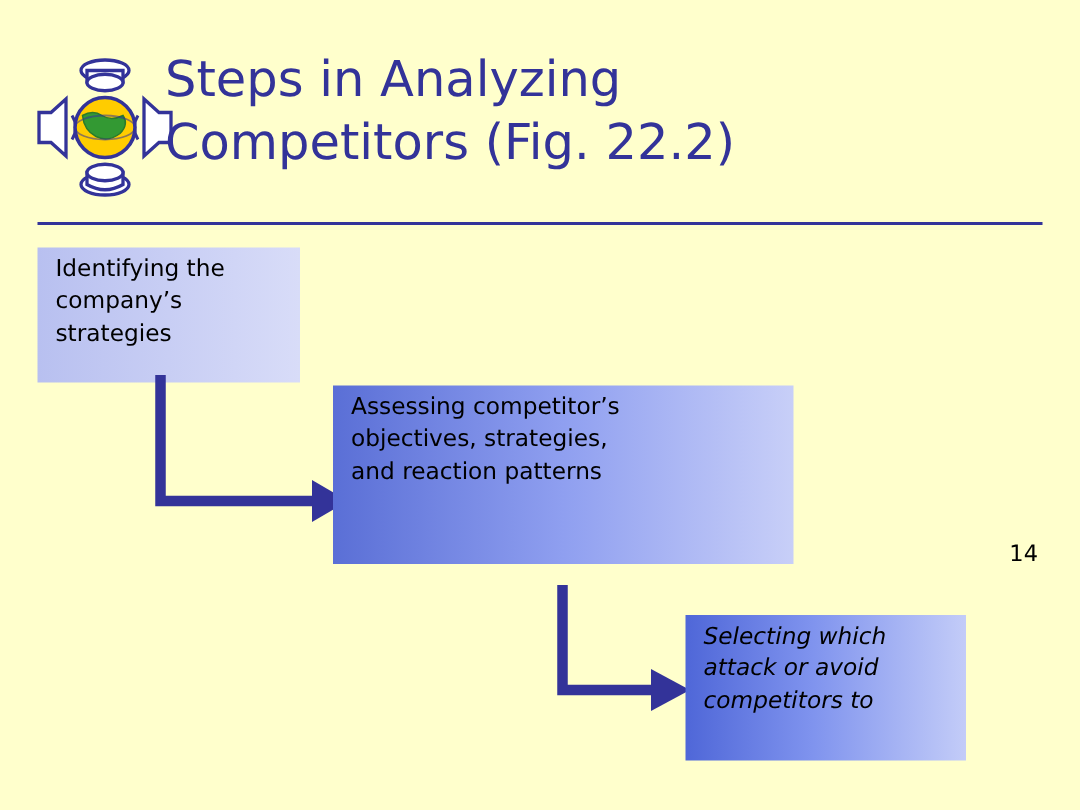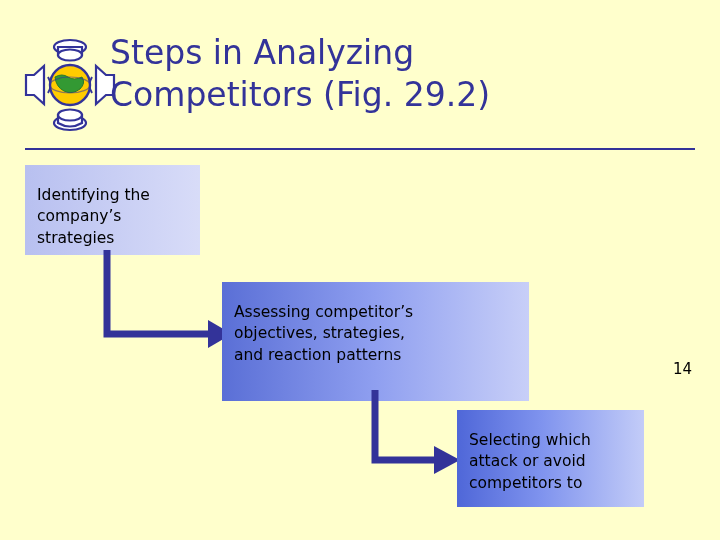--- a/index.html
+++ b/index.html
@@ -51,43 +51,44 @@
     width: 96px;
     height: 100px;
   }
 
   
   .flow-box {
     position: absolute;
     color: #000000;
     font-size: 15.5px;
     line-height: 1.38;
-    padding: 20px 12px 10px 12px;
+    padding: 4px 12px 10px 12px;
     box-sizing: border-box;
   }
   #box1 {
     left: 25px;
     top: 165px;
     width: 175px;
     height: 90px;
     background: linear-gradient(to right, #b8c0f0 0%, #d8dcf8 100%);
   }
   #box2 {
     left: 222px;
-    top: 282px;
+    top: 257px;
     width: 307px;
     height: 119px;
     background: linear-gradient(to right, #5a6fd6 0%, #8f9ff0 50%, #c8cff8 100%);
   }
   #box3 {
     left: 457px;
     top: 410px;
     width: 187px;
     height: 97px;
     background: linear-gradient(to right, #4f67d8 0%, #7f93ee 45%, #c3ccf8 100%);
+    font-style: italic;
   }
   .flow-line {
     display: block;
     white-space: nowrap;
   }
 
   
   .connector {
     position: absolute;
   }
@@ -135,21 +136,21 @@
       <path d="M 70 42 Q 65 50 70 58" fill="none" stroke="#333399" stroke-width="2"></path>
 
       <circle cx="48" cy="50" r="20" fill="#ffcc00" stroke="#333399" stroke-width="2.4"></circle>
       <path d="M 33 42 Q 40 38 46 42 Q 52 46 60 42 Q 64 48 58 54 Q 50 60 42 56 Q 34 52 33 42 Z" fill="#339933" stroke="#2b7a2b" stroke-width="1"></path>
       <ellipse cx="48" cy="50" rx="20" ry="8" fill="none" stroke="#333399" stroke-width="1.2" opacity="0.55"></ellipse>
     </svg>
   </div>
 
   <div class="title-block">
     <div class="title-text">Steps in Analyzing</div>
-    <div class="title-text">Competitors (Fig. 29.2)</div>
+    <div class="title-text">Competitors (Fig. 22.2)</div>
   </div>
   <div class="header-rule"></div>
 
   <div class="flow-box" id="box1">
     <span class="flow-line">Identifying the</span>
     <span class="flow-line">company’s</span>
     <span class="flow-line">strategies</span>
   </div>
 
   <div class="connector" id="conn1">

